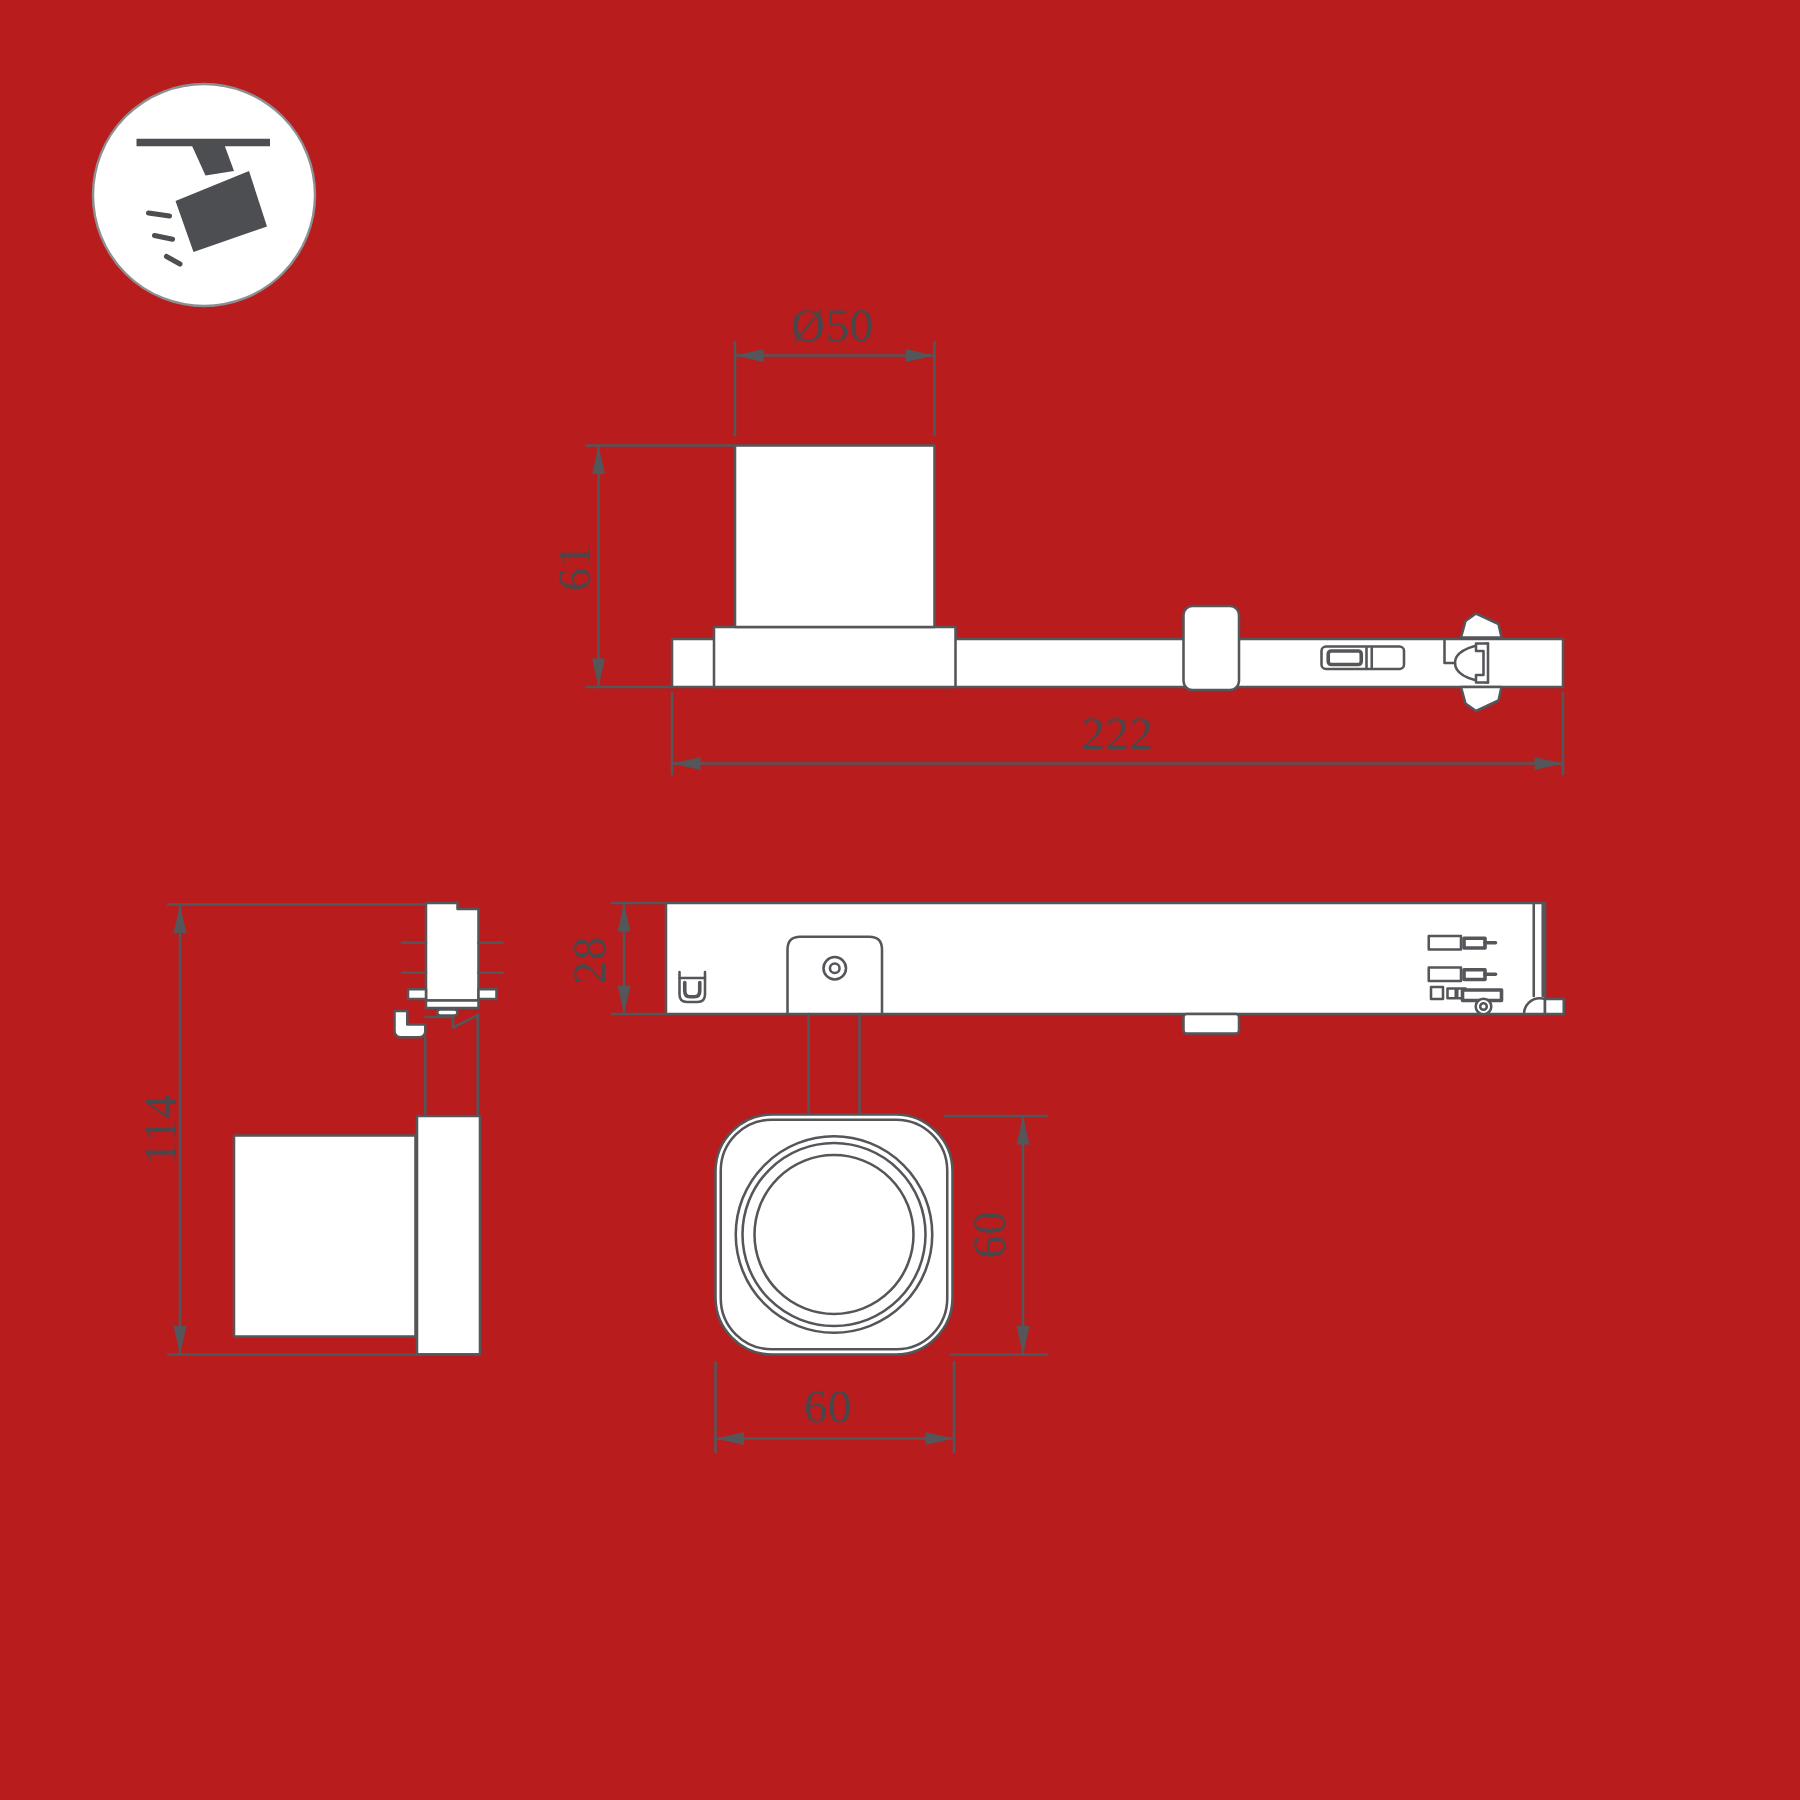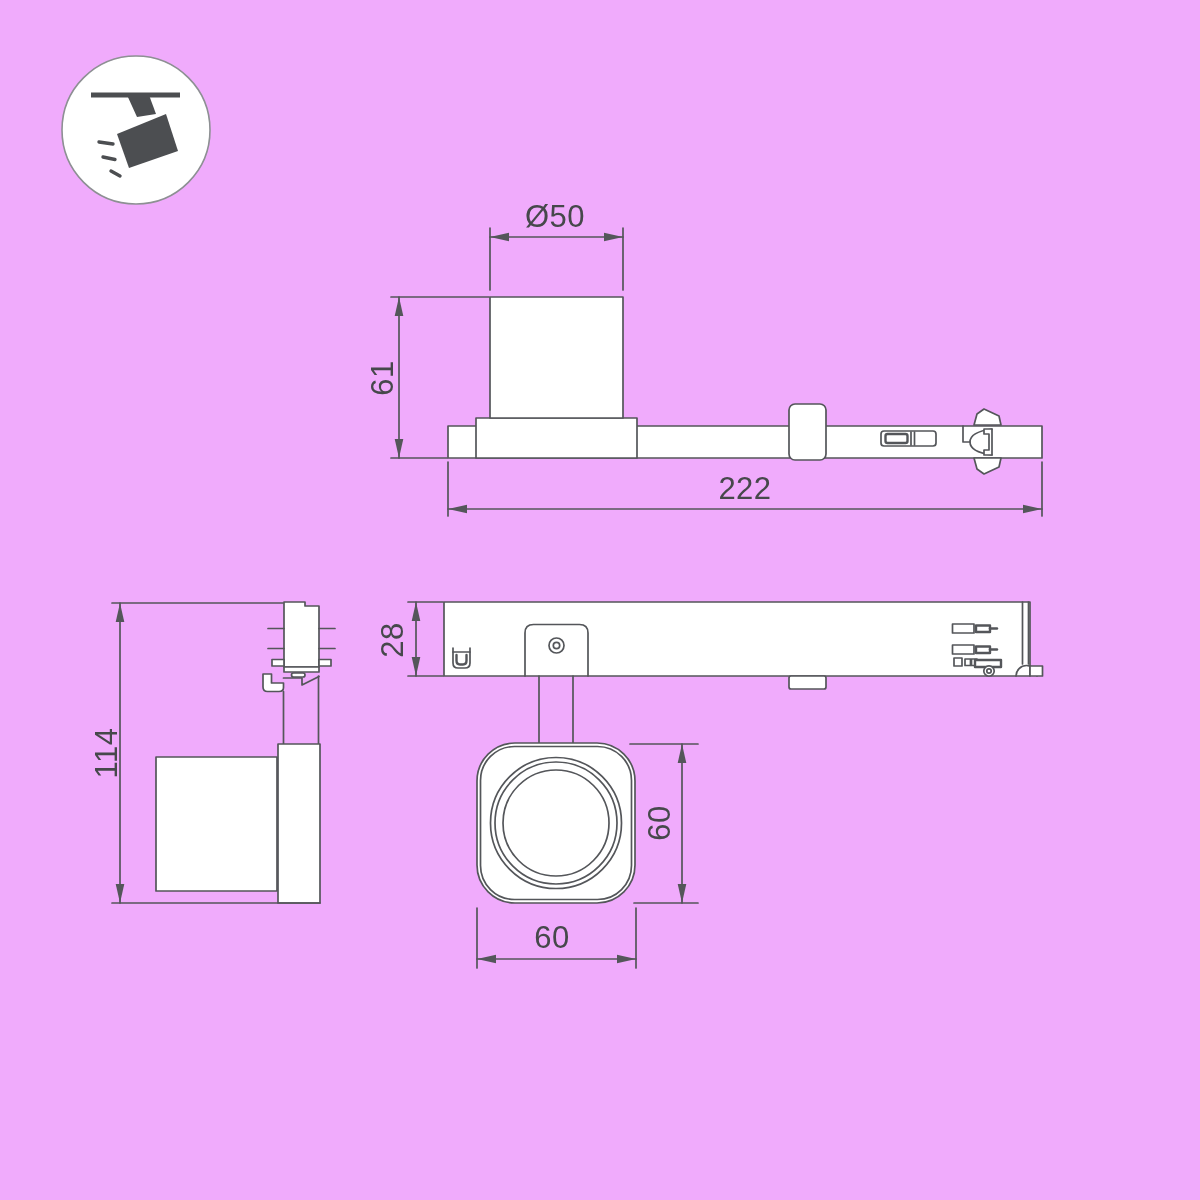--- a/index.html
+++ b/index.html
@@ -1,17 +1,17 @@
 <!DOCTYPE html>
 <html><head>
 <meta charset="utf-8">
 <style>
   html,body{margin:0;padding:0;background:#fefefe;}
-  .stage{position:relative;width:1200px;height:1200px;background:#f0abfc;overflow:hidden;
-         font-family:Liberation Sans, sans-serif;}
+  .stage{position:relative;width:1200px;height:1200px;background:#b91c1c;overflow:hidden;
+         font-family:Liberation Serif, serif;}
   svg{display:block;}
   .ln{fill:none;stroke:#54565a;stroke-width:1.7;stroke-linejoin:round;stroke-linecap:round;}
   .lnw{fill:#ffffff;stroke:#54565a;stroke-width:1.7;stroke-linejoin:round;}
   .thick{stroke-width:2.4;}
   .arr{fill:#54565a;stroke:none;}
   .dim{fill:#46484b;font-size:31px;letter-spacing:0.5px;}
   .icon-fill{fill:#4c4e51;stroke:none;}
   .icon-ray{stroke:#4c4e51;stroke-width:3.4;stroke-linecap:round;fill:none;}
 </style>
 </head>

